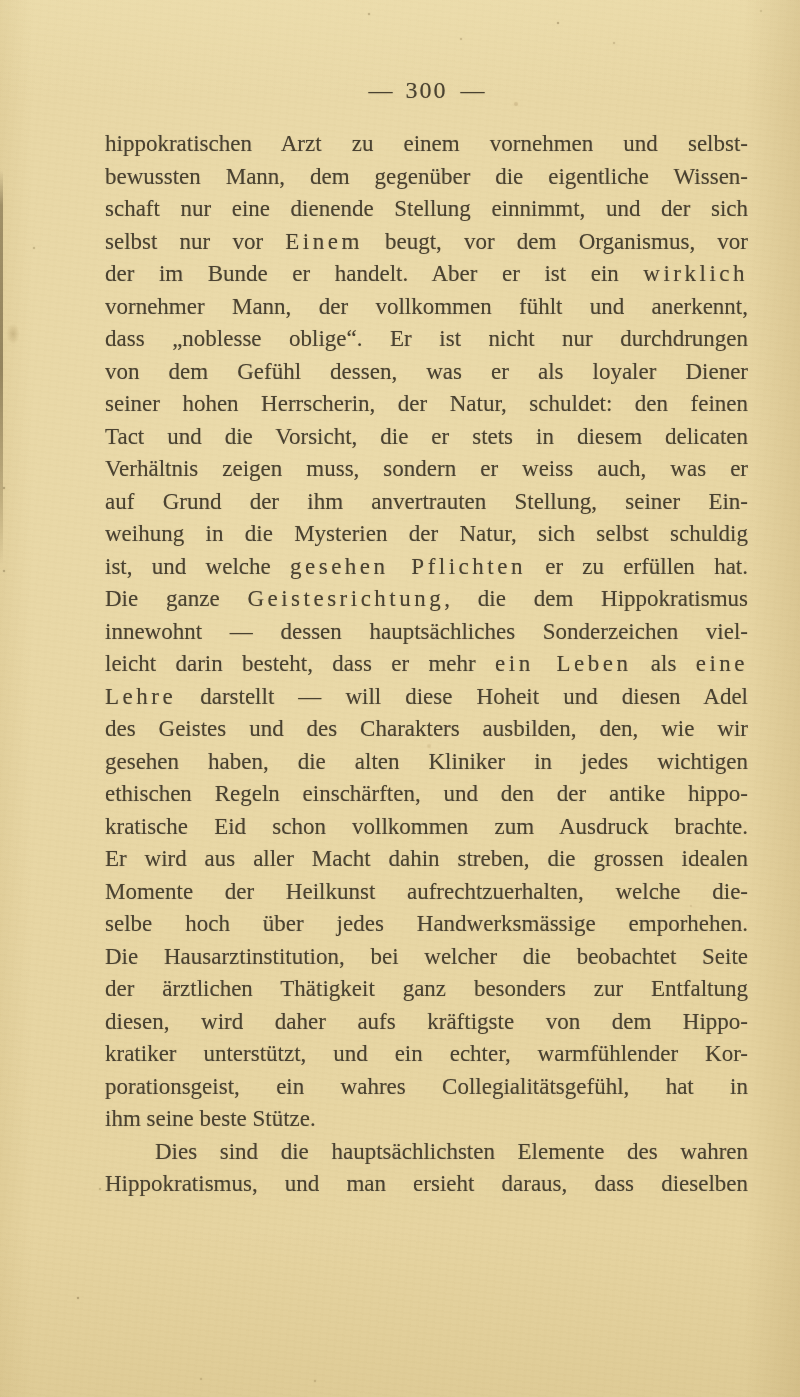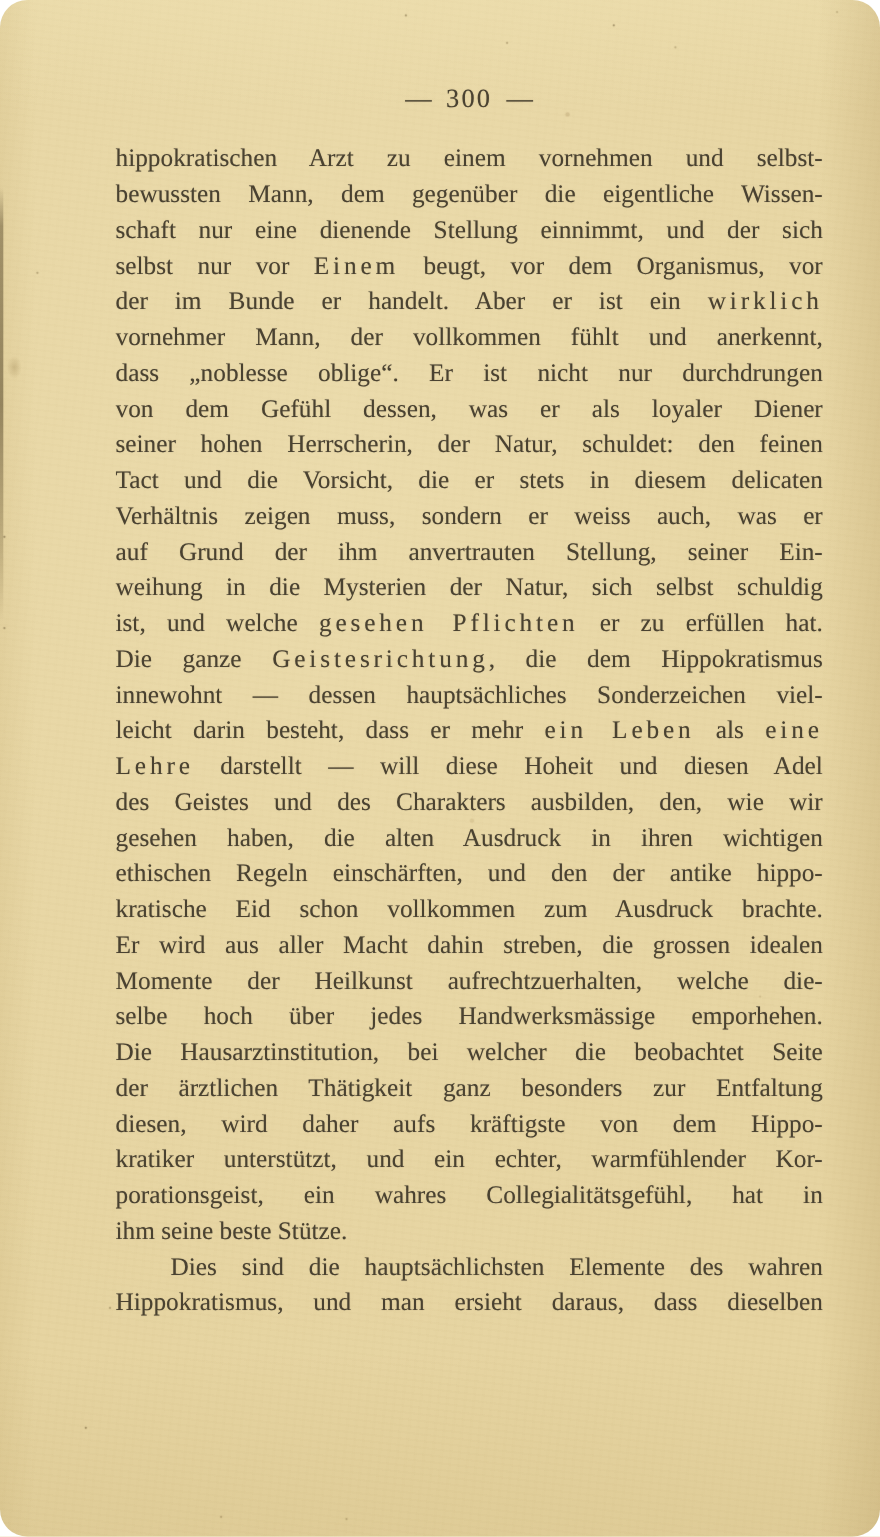--- a/index.html
+++ b/index.html
@@ -9,21 +9,20 @@
   }
   .page{
     position:absolute;inset:0;
     background:
       linear-gradient(90deg, rgba(190,165,105,0.16) 0, rgba(190,165,105,0) 4%, rgba(0,0,0,0) 93%, rgba(165,135,78,0.20) 100%),
       linear-gradient(180deg, rgba(243,231,185,0.30) 0, rgba(243,231,185,0) 7%, rgba(0,0,0,0) 88%, rgba(185,160,98,0.16) 100%),
       radial-gradient(120% 90% at 38% 28%, rgba(248,238,200,0.28), rgba(0,0,0,0) 70%),
       repeating-linear-gradient(7deg, rgba(170,145,88,0.035) 0 2px, rgba(0,0,0,0) 2px 6px),
       repeating-linear-gradient(96deg, rgba(205,185,130,0.04) 0 3px, rgba(0,0,0,0) 3px 8px),
       var(--paper,#e6d4a1);
-    border-radius: 25px;
   }
   .page-number{
     position:absolute;left:105px;top:78px;width:643px;
     text-align:center;font-size:24px;line-height:1;
     color:var(--ink,#4a4231);
     text-shadow:0 0 1px rgba(74,66,49,0.45);
   }
   .page-number .num{margin:0 13px;letter-spacing:2px;}
   .text-block{
     position:absolute;left:105px;top:128px;width:643px;
@@ -94,21 +93,21 @@
       <div class="line"><span>Tact und die Vorsicht, die er stets in diesem delicaten</span></div>
       <div class="line"><span>Verhältnis zeigen muss, sondern er weiss auch, was er</span></div>
       <div class="line"><span>auf Grund der ihm anvertrauten Stellung, seiner Ein-</span></div>
       <div class="line"><span>weihung in die Mysterien der Natur, sich selbst schuldig</span></div>
       <div class="line"><span>ist, und welche </span><span class="sperr">gesehen Pflichten</span><span> er zu erfüllen hat.</span></div>
       <div class="line"><span>Die ganze </span><span class="sperr">Geistesrichtung</span><span>, die dem Hippokratismus</span></div>
       <div class="line"><span>innewohnt — dessen hauptsächliches Sonderzeichen viel-</span></div>
       <div class="line"><span>leicht darin besteht, dass er mehr </span><span class="sperr">ein Leben</span><span> als </span><span class="sperr">eine</span></div>
       <div class="line"><span class="sperr">Lehre</span><span> darstellt — will diese Hoheit und diesen Adel</span></div>
       <div class="line"><span>des Geistes und des Charakters ausbilden, den, wie wir</span></div>
-      <div class="line"><span>gesehen haben, die alten Ausdruck in ihren wichtigen</span></div>
+      <div class="line"><span>gesehen haben, die alten Kliniker in jedes wichtigen</span></div>
       <div class="line"><span>ethischen Regeln einschärften, und den der antike hippo-</span></div>
       <div class="line"><span>kratische Eid schon vollkommen zum Ausdruck brachte.</span></div>
       <div class="line"><span>Er wird aus aller Macht dahin streben, die grossen idealen</span></div>
       <div class="line"><span>Momente der Heilkunst aufrechtzuerhalten, welche die-</span></div>
       <div class="line"><span>selbe hoch über jedes Handwerksmässige emporhehen.</span></div>
       <div class="line"><span>Die Hausarztinstitution, bei welcher die beobachtet Seite</span></div>
       <div class="line"><span>der ärztlichen Thätigkeit ganz besonders zur Entfaltung</span></div>
       <div class="line"><span>diesen, wird daher aufs kräftigste von dem Hippo-</span></div>
       <div class="line"><span>kratiker unterstützt, und ein echter, warmfühlender Kor-</span></div>
       <div class="line"><span>porationsgeist, ein wahres Collegialitätsgefühl, hat in</span></div>

